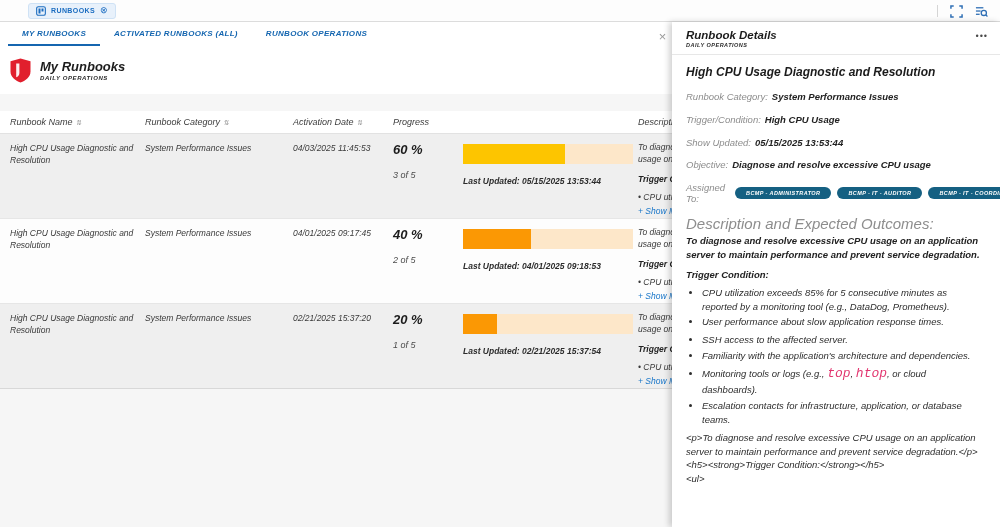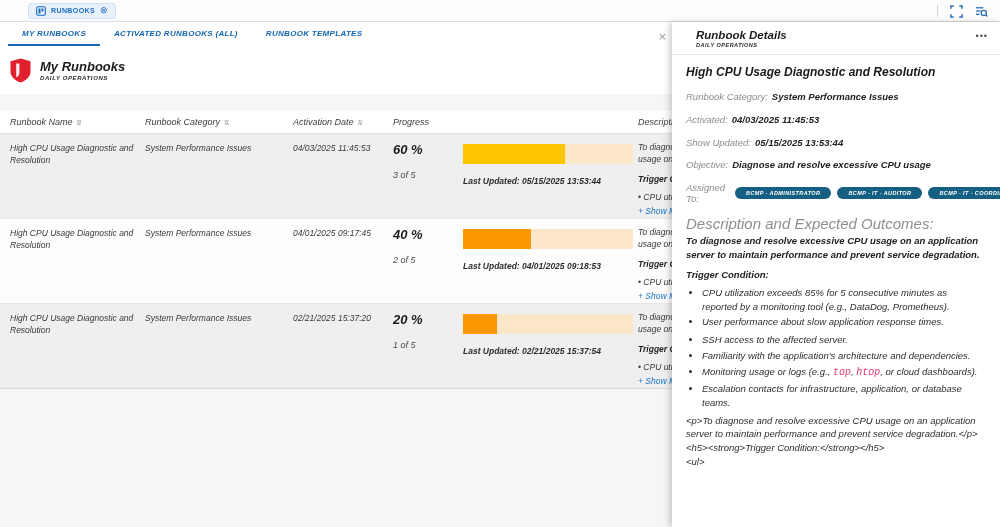--- a/index.html
+++ b/index.html
@@ -65,40 +65,40 @@
   .bar-fill { height:100%; }
   .last-upd { font-size:8.5px; font-weight:bold; color:#2c2c2c; margin-top:12px; }
   .desc-para { font-size:8.5px; color:#3a3a3a; line-height:1.4; height:24px; overflow:hidden; }
   .desc-trig { font-size:8.5px; font-weight:bold; color:#222; margin-top:8px; white-space:nowrap; }
   .desc-bullet { font-size:8.5px; color:#3a3a3a; margin-top:8px; white-space:nowrap; }
   .show-more { font-size:8.5px; color:#1a77c9; margin-top:4px; white-space:nowrap; cursor:pointer; }
 
   
   .panel { position:absolute; top:0; right:0; width:328px; bottom:0; background:#fff;
            box-shadow:-3px 0 6px rgba(0,0,0,.18); }
-  .panel-head { position:relative; padding:7px 14px 6px 24px; border-bottom:1px solid #e7e7e7; }
+  .panel-head { position:relative; padding:7px 14px 6px 14px; border-bottom:1px solid #e7e7e7; }
   .panel-title { font-size:11.5px; font-weight:bold; color:#1b1b1b; }
   .panel-sub { font-size:5.5px; font-weight:bold; letter-spacing:.5px; color:#2b2b2b; margin-top:1px; }
   .panel-menu { position:absolute; right:12px; top:9px; font-size:9px; color:#4a4a4a;
                 letter-spacing:1px; cursor:pointer; }
   .panel-body { padding:10px 16px 0 14px; height:471px; overflow:hidden; }
   .rb-title { font-size:12px; font-weight:bold; color:#1b1b1b; margin-bottom:12px; }
   .field { font-size:9.5px; margin-bottom:10px; line-height:1.35; }
   .f-label { color:#8d8d8d; margin-right:4px; }
   .f-value { color:#222; font-weight:bold; }
   .assigned { display:flex; align-items:center; margin-bottom:11px; }
   .badges { display:flex; gap:6px; margin-left:6px; }
   .badge { color:#fff; font-size:5.5px; font-weight:bold; letter-spacing:.4px;
            padding:3px 11px; border-radius:9px; white-space:nowrap; }
   .sec-label { font-size:15px; color:#8d8d8d; margin-bottom:2px; }
   .desc-bold { font-size:9.5px; font-weight:bold; color:#222; line-height:1.45; margin-bottom:7px; }
   .bold-label { font-size:9.5px; font-weight:bold; color:#222; margin:7px 0 6px 0; }
   .p-list { margin:0 0 4px 16px; }
   .p-list li { font-size:9.5px; color:#2e2e2e; line-height:1.45; margin-bottom:2px; }
-  .code { font-family:"Liberation Mono", monospace; font-size:10px; color:#e2356f; }
+  .code { font-family:"Liberation Mono", monospace; font-size:13px; color:#e2356f; }
   .raw-line { font-size:9.5px; color:#2e2e2e; line-height:1.45; }
 </style>
 </head>
 <body>
 
 <div class="app">
 
   <div class="topbar">
     <div class="chip">
       <span>
@@ -135,21 +135,21 @@
     </div>
   </div>
 
   <div class="main">
 
     <div class="content">
 
       <div class="tabbar">
         <div class="tab active">MY RUNBOOKS</div>
         <div class="tab">ACTIVATED RUNBOOKS (ALL)</div>
-        <div class="tab">RUNBOOK TEMPLATES</div>
+        <div class="tab">RUNBOOK OPERATIONS</div>
         <span class="details-close">×</span>
       </div>
 
       <div class="page-header">
         <span class="logo">
           <svg width="21" height="25" viewBox="0 0 21 25">
             <path d="M10.5 0.5 L20.5 3.2 V13.5 C20.5 19 16 22.5 10.5 24.5 C5 22.5 0.5 19 0.5 13.5 V3.2 Z" fill="#e11f2d"></path>
             <path d="M6.2 5.5 h3.2 v9.5 c0 2.4 -1.4 3.6 -3.2 4.2 Z" fill="#ffffff" opacity="0.92"></path>
           </svg>
         </span>
@@ -247,21 +247,21 @@
         <span class="panel-menu">•••</span>
       </div>
 
       <div class="panel-body">
         <div class="rb-title">High CPU Usage Diagnostic and Resolution</div>
 
         <div class="field">
           <span class="f-label">Runbook Category:</span><span class="f-value">System Performance Issues</span>
         </div>
         <div class="field">
-          <span class="f-label">Activated:</span><span class="f-value">04/03/2025 11:45:53</span>
+          <span class="f-label">Trigger/Condition:</span><span class="f-value">High CPU Usage</span>
         </div>
         <div class="field">
           <span class="f-label">Show Updated:</span><span class="f-value">05/15/2025 13:53:44</span>
         </div>
         <div class="field">
           <span class="f-label">Objective:</span><span class="f-value">Diagnose and resolve excessive CPU usage</span>
         </div>
 
         <div class="assigned">
           <span class="f-label" style="font-size:9.5px">Assigned To:</span>
@@ -277,21 +277,21 @@
 
         <div class="bold-label">Trigger Condition:</div>
         <ul class="p-list">
           <li>CPU utilization exceeds 85% for 5 consecutive minutes as reported by a monitoring tool (e.g., DataDog, Prometheus).</li>
           <li>User performance about slow application response times.</li>
         </ul>
 
         <ul class="p-list">
           <li>SSH access to the affected server.</li>
           <li>Familiarity with the application's architecture and dependencies.</li>
-          <li><span>Monitoring usage or logs (e.g., </span><span class="code">top</span><span>, </span><span class="code">htop</span><span>, or cloud dashboards).</span></li>
+          <li><span>Monitoring tools or logs (e.g., </span><span class="code">top</span><span>, </span><span class="code">htop</span><span>, or cloud dashboards).</span></li>
           <li>Escalation contacts for infrastructure, application, or database teams.</li>
         </ul>
 
         <div class="raw-line">&lt;p&gt;To diagnose and resolve excessive CPU usage on an application server to maintain performance and prevent service degradation.&lt;/p&gt;</div>
         <div class="raw-line">&lt;h5&gt;&lt;strong&gt;Trigger Condition:&lt;/strong&gt;&lt;/h5&gt;</div>
         <div class="raw-line">&lt;ul&gt;</div>
 
       </div>
     </aside>
   </div>

